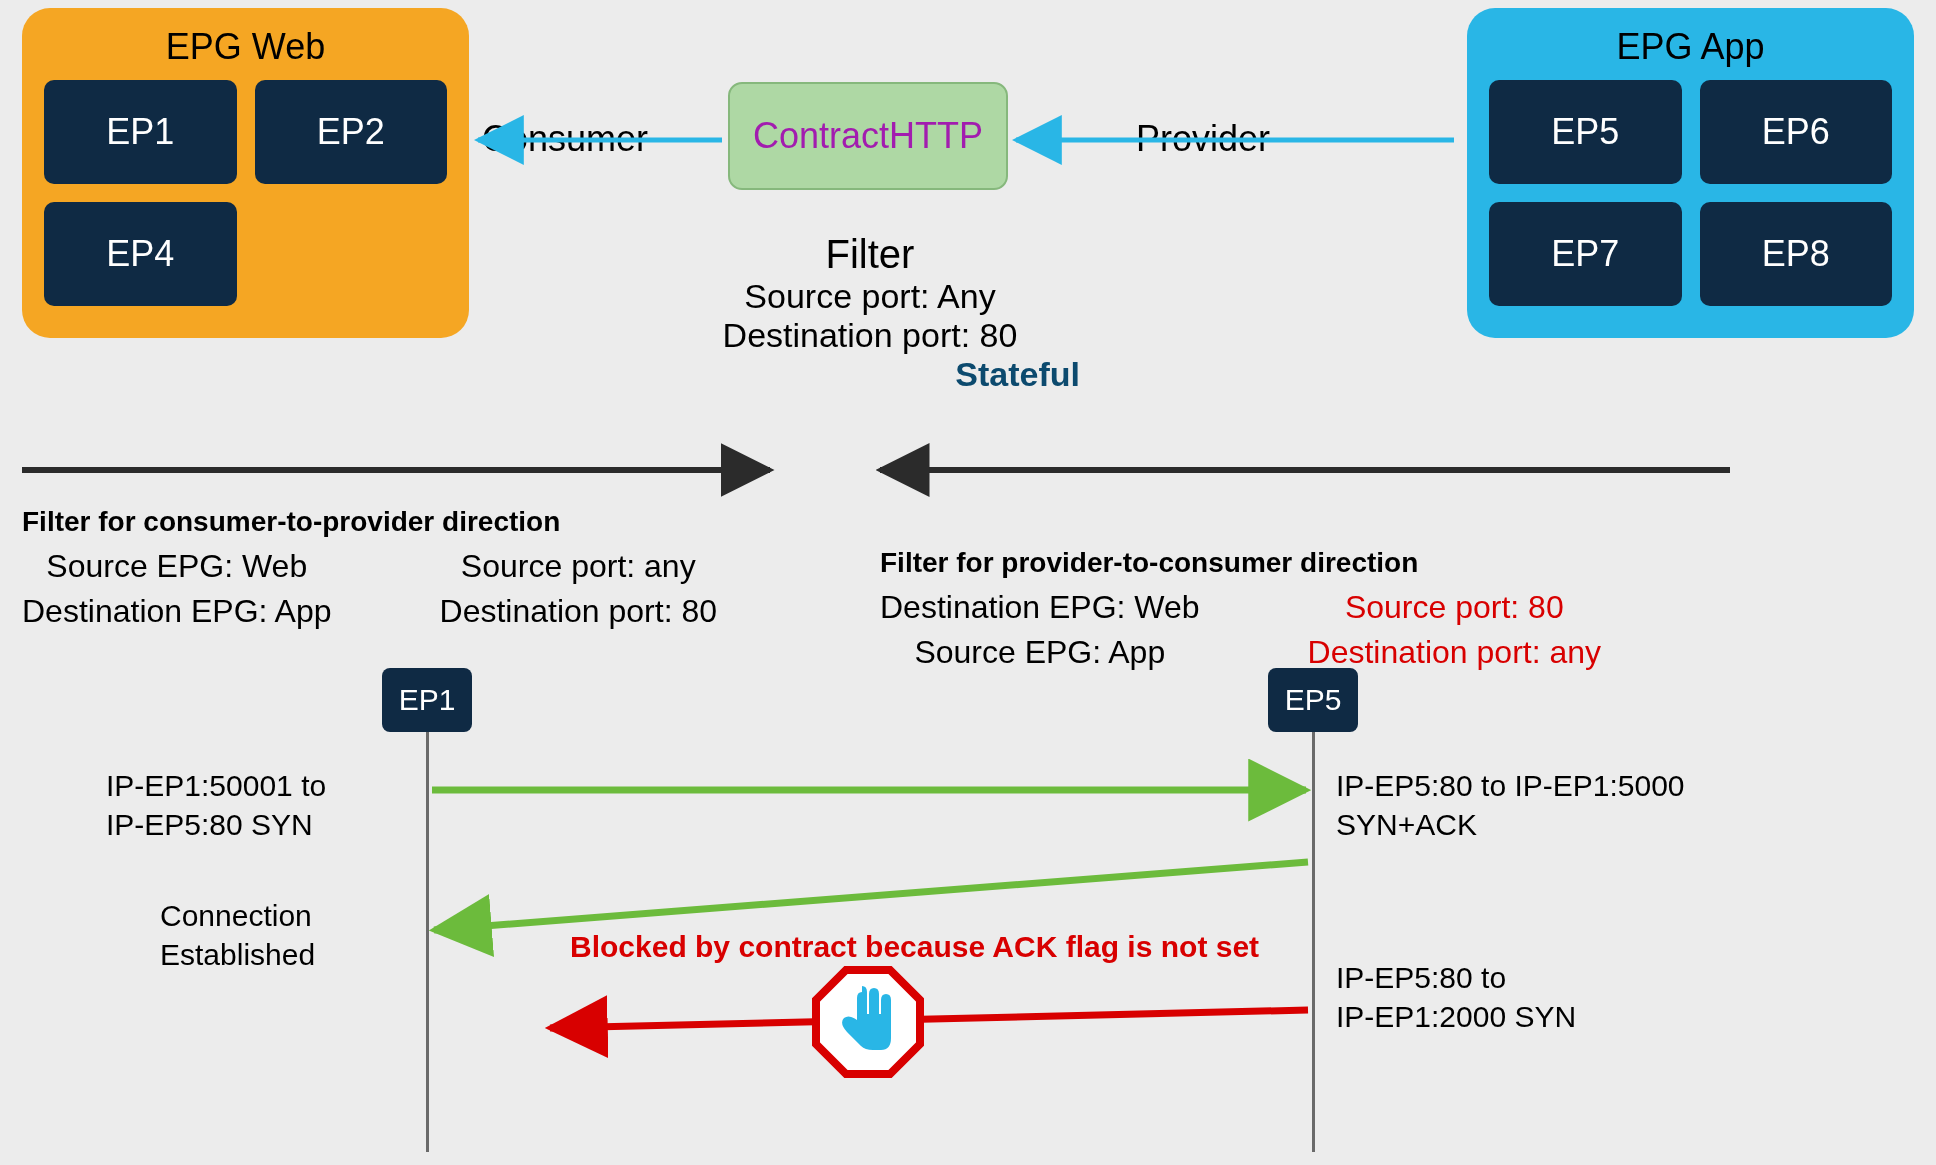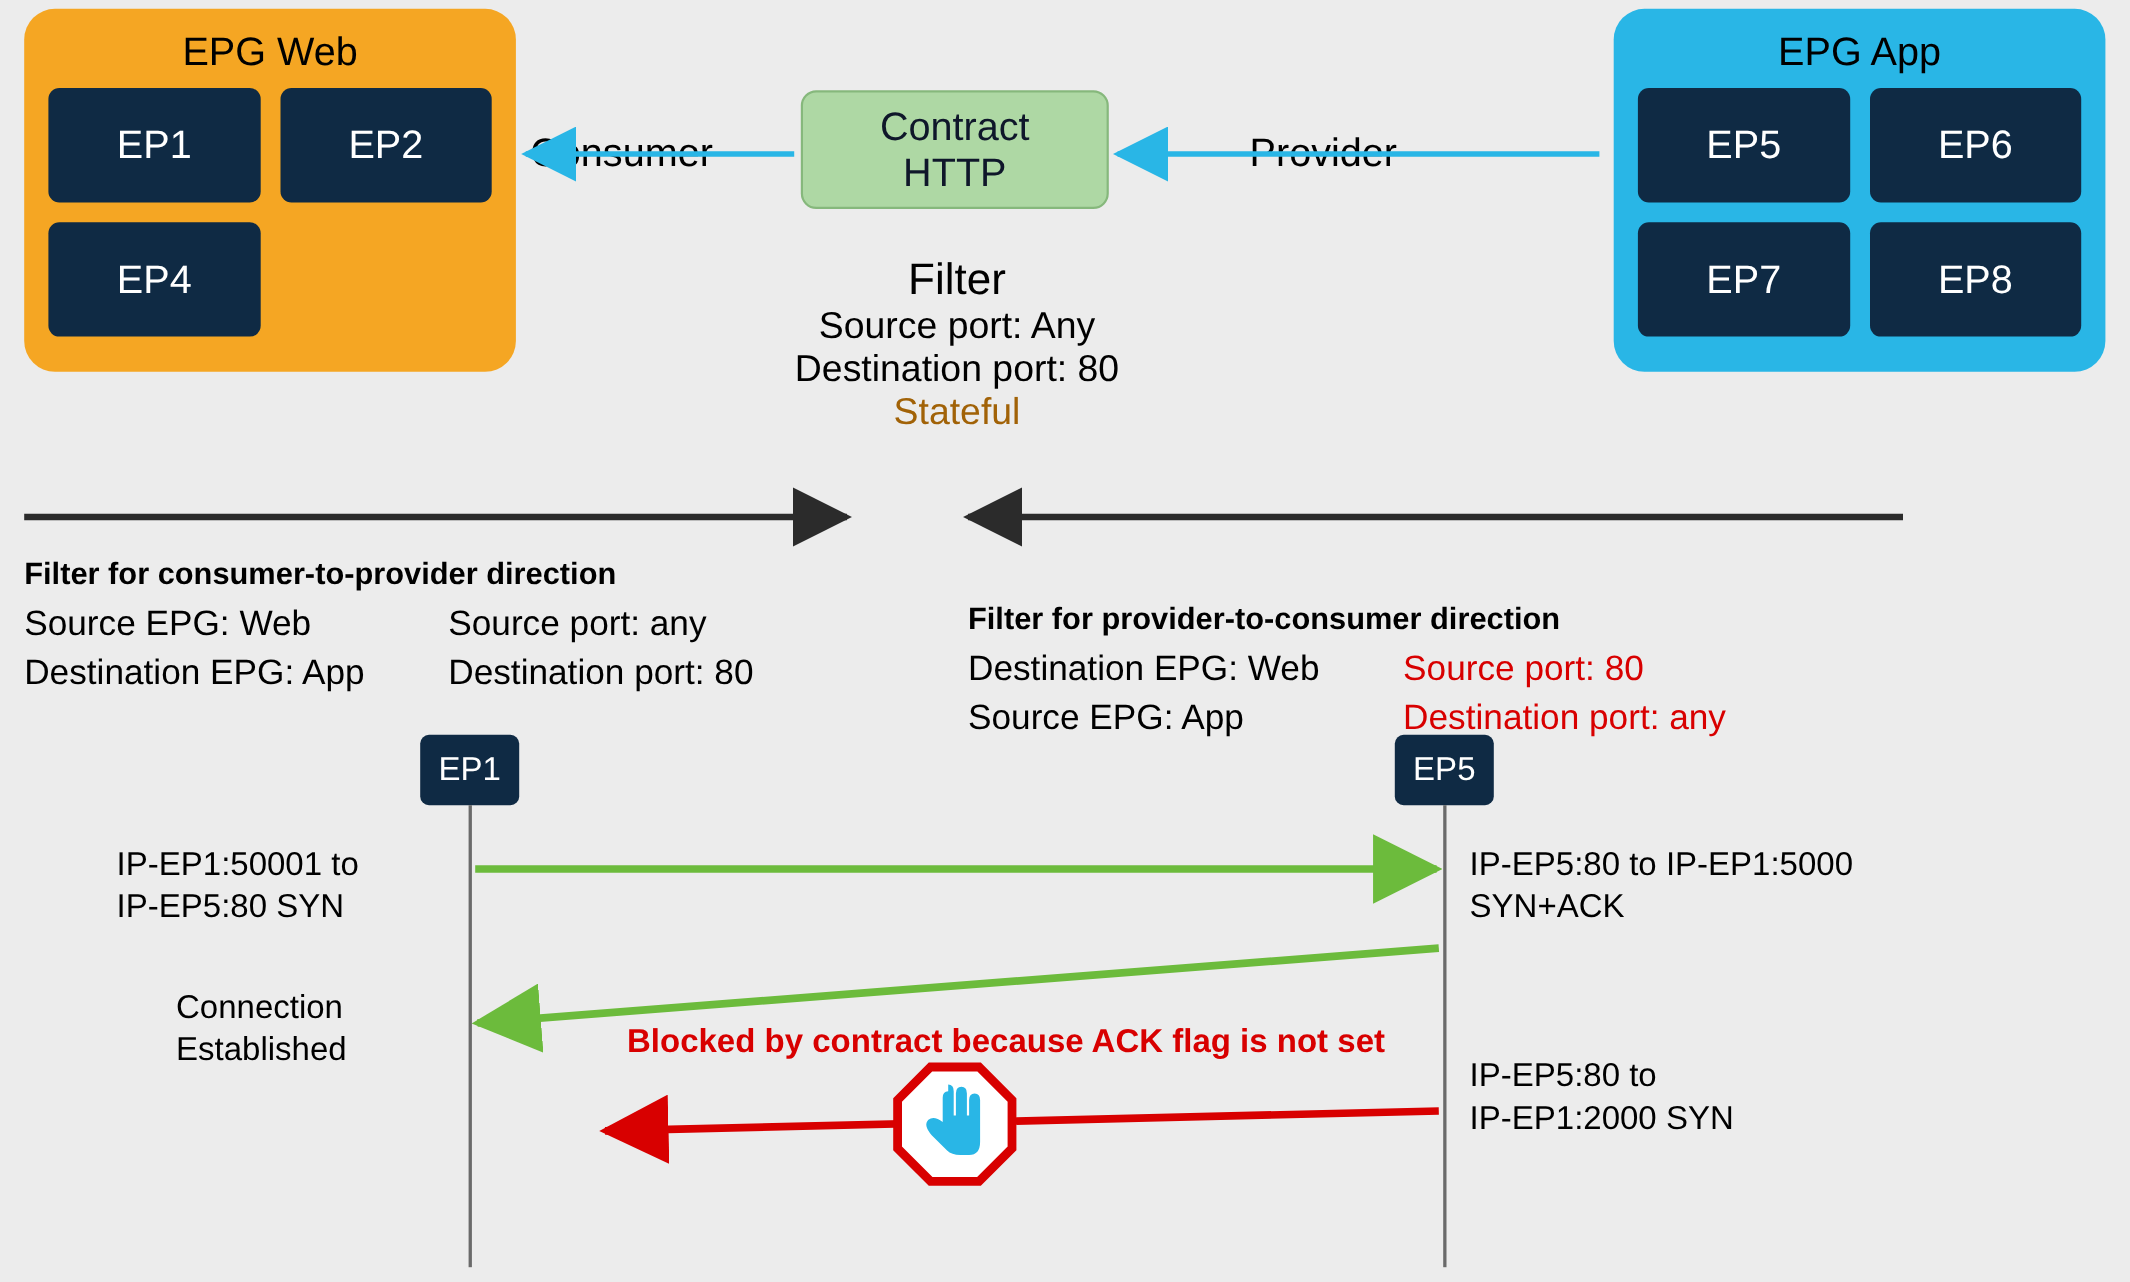--- a/index.html
+++ b/index.html
@@ -37,36 +37,36 @@
     justify-content: center;
     font-size: 36px;
   }
   .contract-box {
     position: absolute;
     left: 728px; top: 82px;
     width: 280px; height: 108px;
     background: #aed8a4;
     border: 2px solid #86b87c;
     border-radius: 14px;
-    display: flex; flex-direction: column;
+    display: flex; 
     align-items: center; justify-content: center;
-    font-size: 36px; color: #0f172a;
+    font-size: 36px; color: #a21caf;
   }
   .label-consumer { position: absolute; left: 482px; top: 118px; font-size: 36px; }
   .label-provider { position: absolute; left: 1136px; top: 118px; font-size: 36px; }
 
   .filter-block { position: absolute; left: 660px; top: 232px; width: 420px; text-align: center; }
   .filter-title { font-size: 40px; font-weight: 400; }
   .filter-line { font-size: 34px; }
-  .stateful { font-size: 34px; font-weight: 400; color: #a16207; }
+  .stateful { font-size: 34px; font-weight: 700; color: #0c4a6e; text-align: right; }
 
   .section-left { position: absolute; left: 22px; top: 506px; width: 760px; }
   .section-right { position: absolute; left: 880px; top: 506px; width: 820px; margin-top: 41px; }
   .section-title { font-size: 28px; font-weight: 700; margin-bottom: 6px; }
-  .section-row { display: flex; gap: 76px; }
+  .section-row { display: flex; gap: 108px; text-align: center; }
   .section-col { font-size: 32px; line-height: 1.4; }
   .red-text { color: #d80000; }
 
   .ep-node {
     position: absolute;
     background: #0f2a44;
     color: #fff;
     font-size: 30px;
     width: 90px; height: 64px;
     border-radius: 8px;

